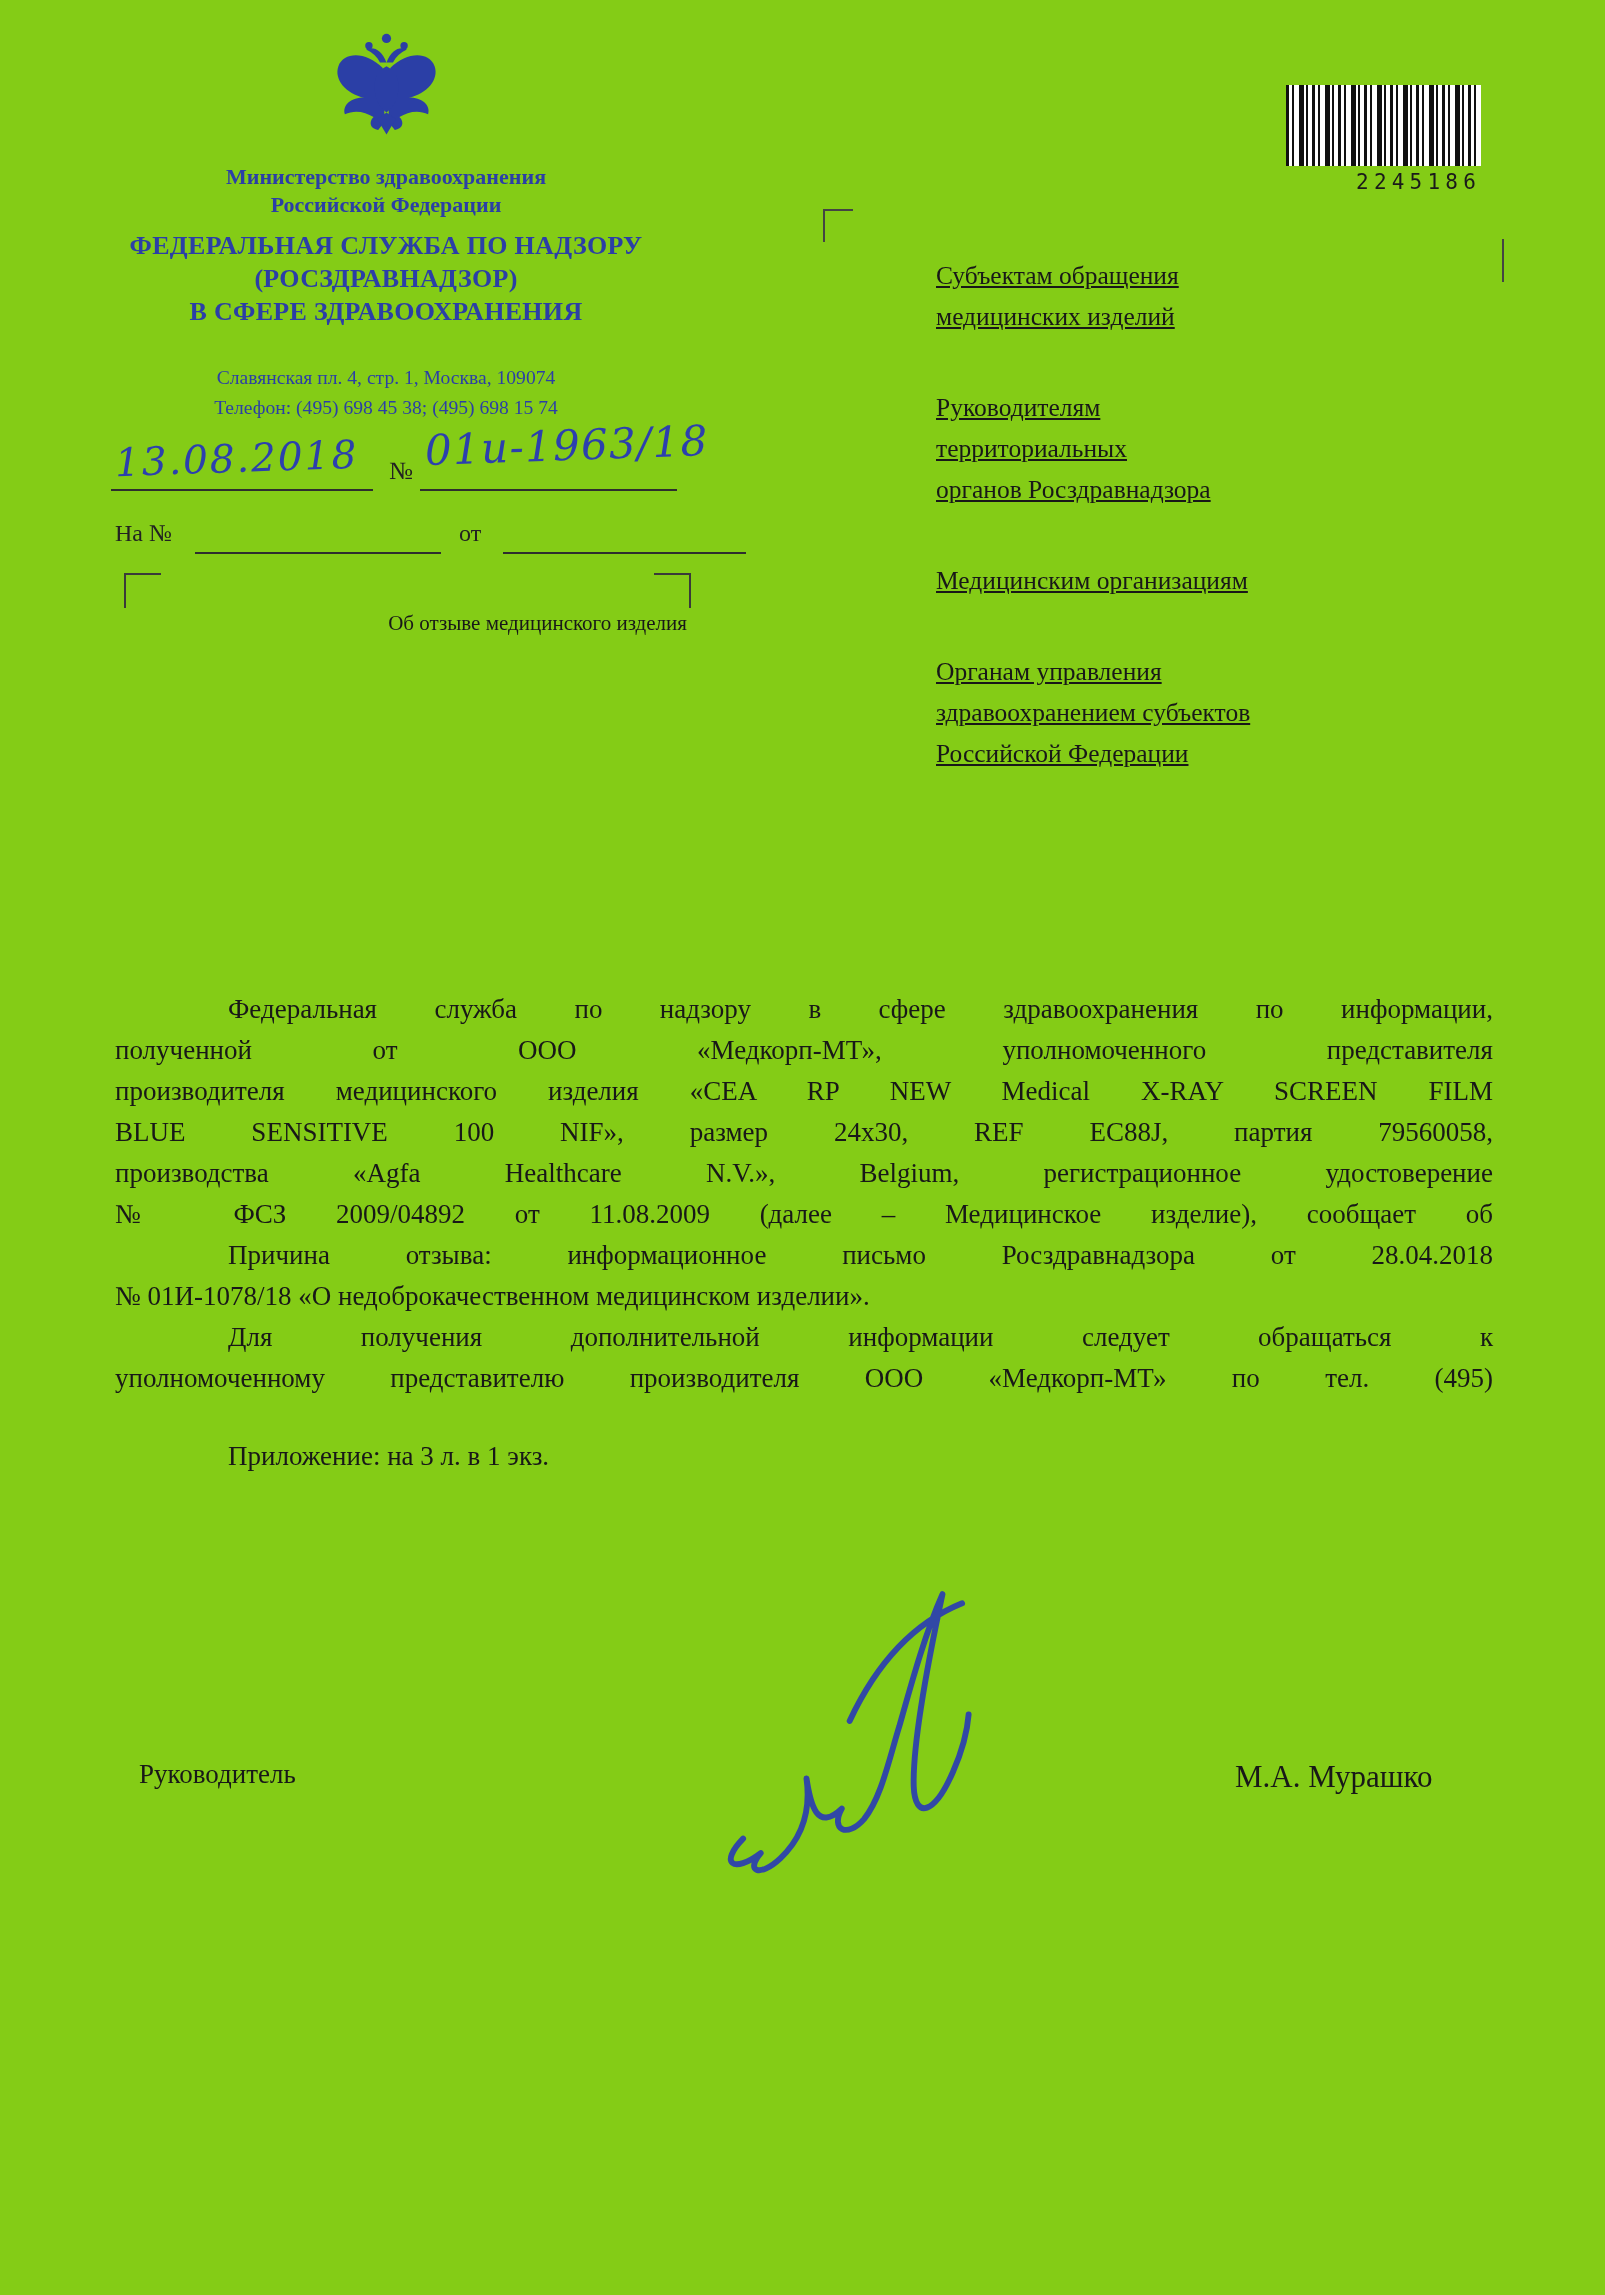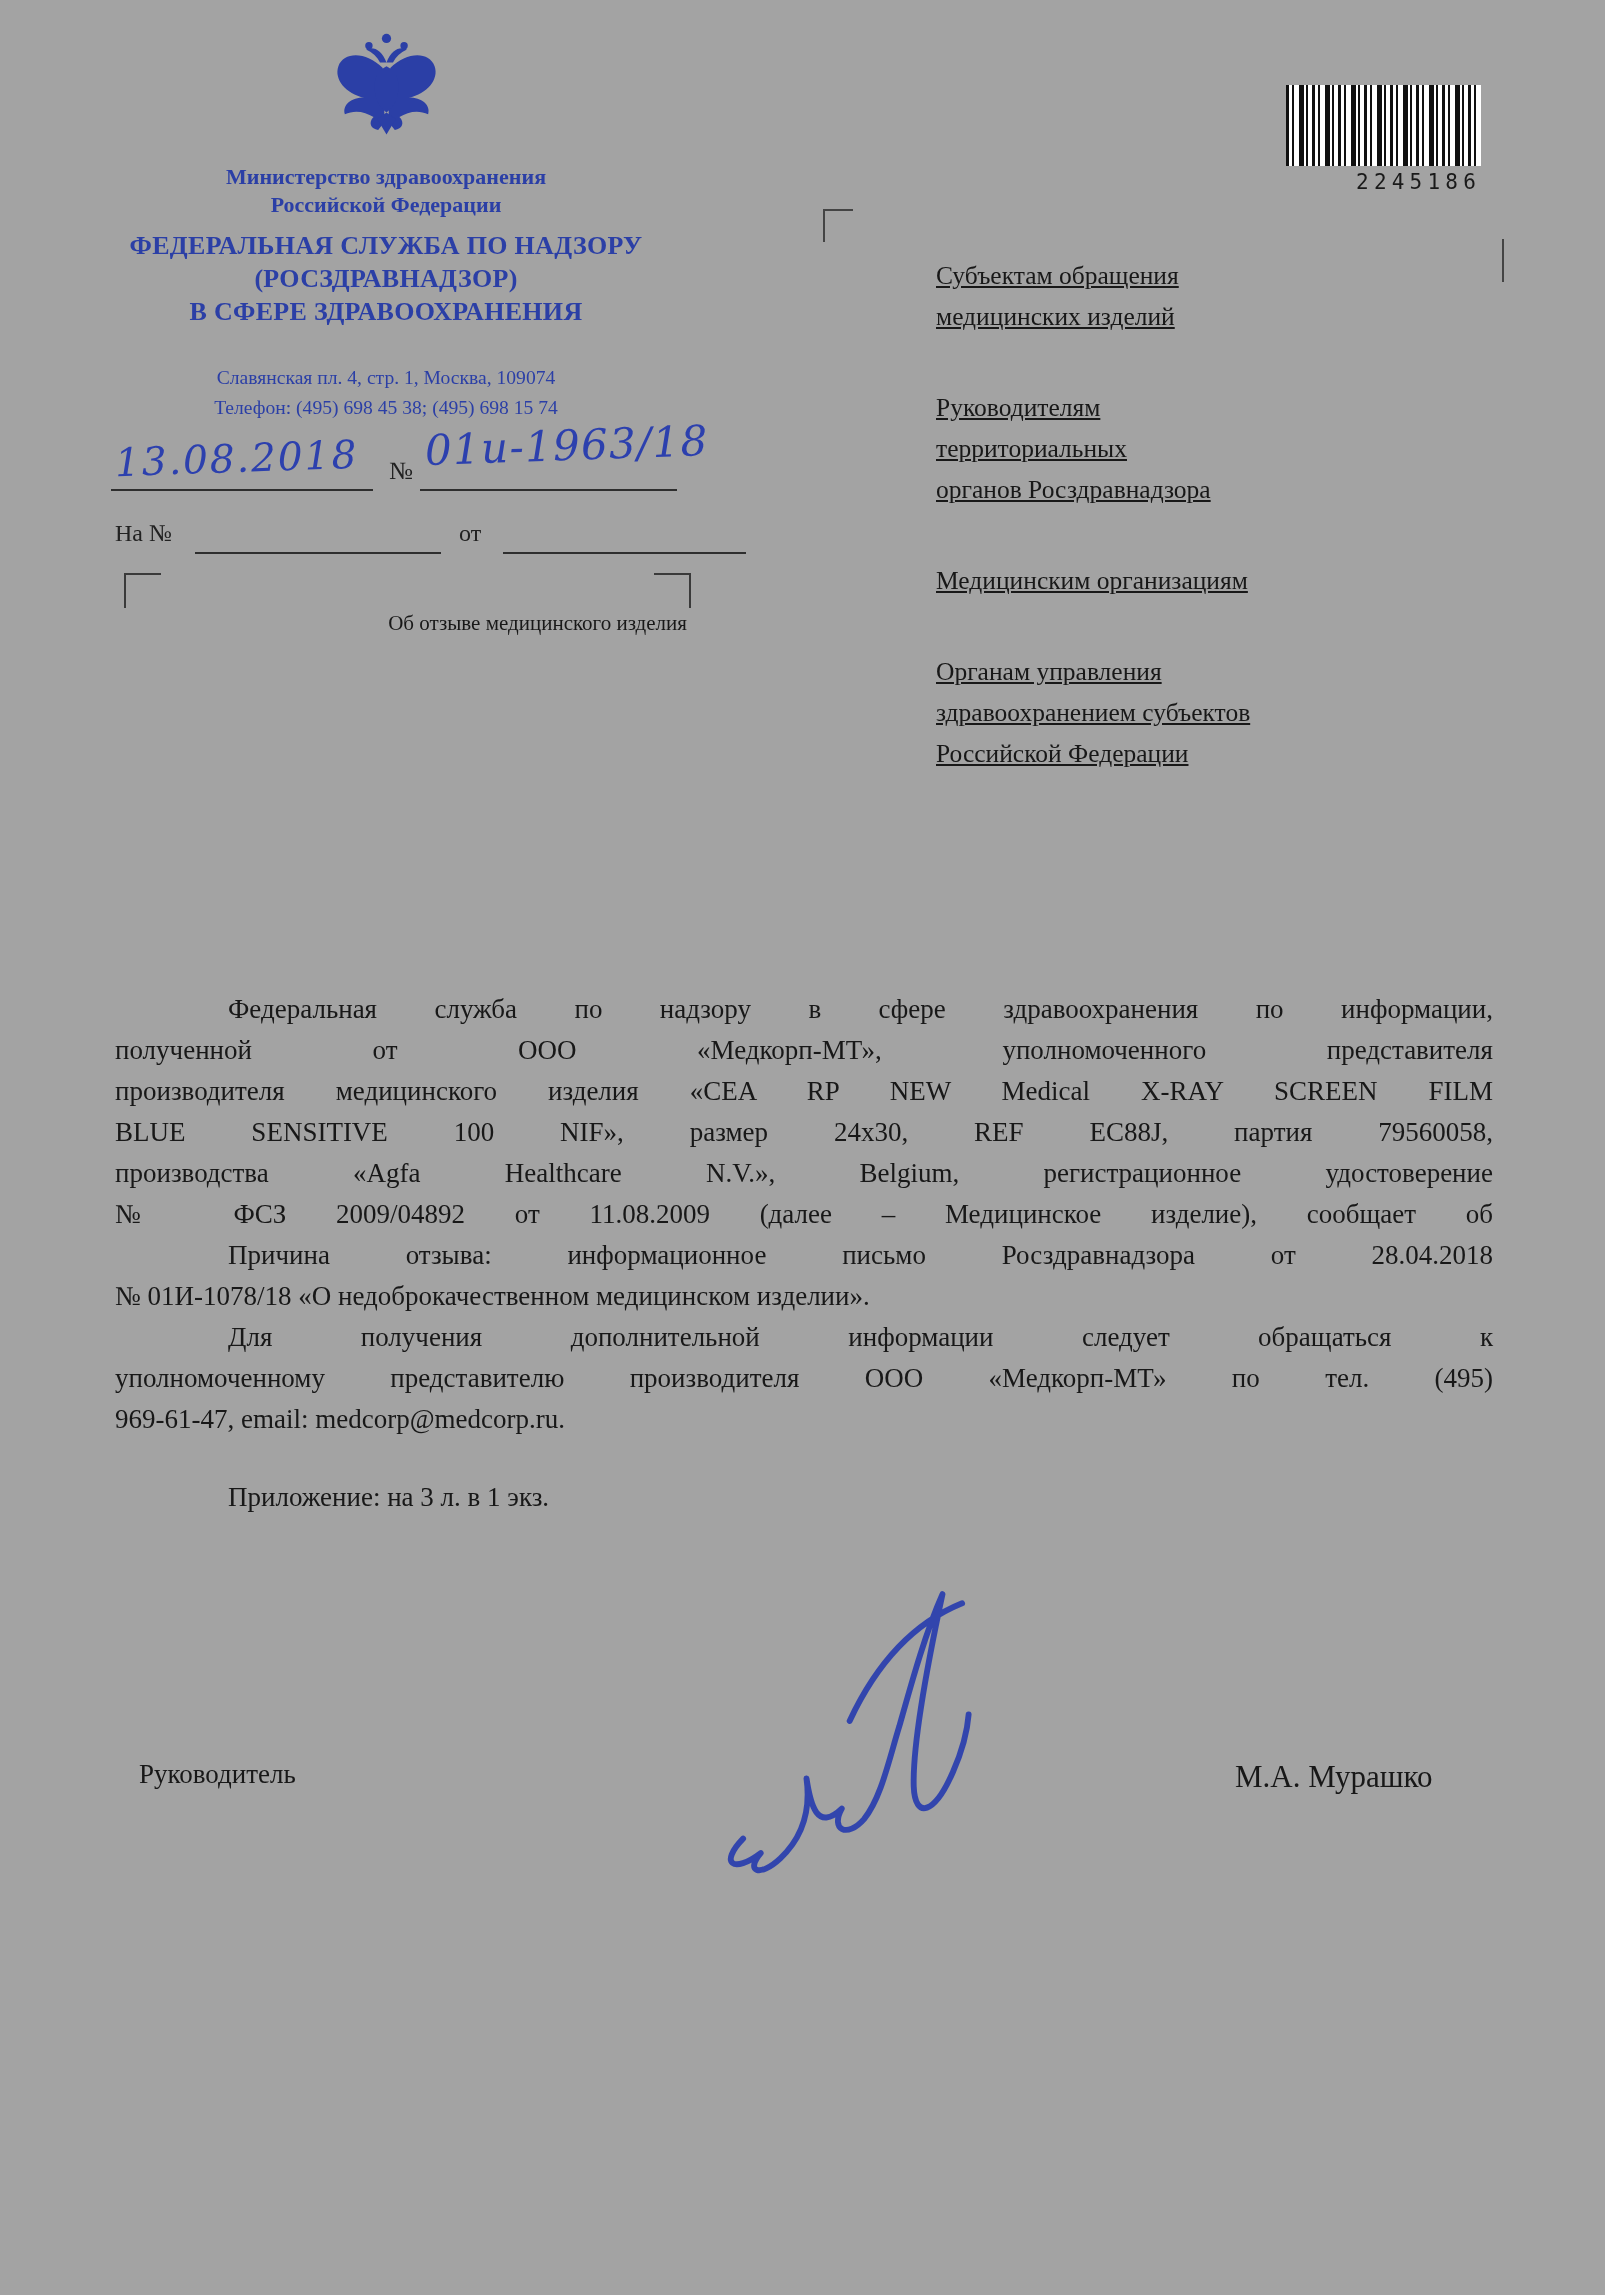--- a/index.html
+++ b/index.html
@@ -1,17 +1,17 @@
 <!DOCTYPE html>
 <html style="--header-blue: #2b3fa6; --ink-blue: #2c40ae; --text: #181818;font-size:10.5px"><head>
 <meta charset="utf-8">
 <style>
   html,body{margin:0;padding:0;background:#e9e9e9;}
   .page{
-    position:relative;width:1605px;height:2295px;background:#a3a3a3;
+    position:relative;width:1605px;height:2295px;background:#84cc16;
     font-family:"Liberation Serif","DejaVu Serif",serif;
     color:var(--text,#181818);overflow:hidden;margin:0 auto;
   }
   
   .letterhead{position:absolute;left:85px;top:17px;width:602px;text-align:center;color:var(--header-blue,#2b3fa6);}
   .emblem{width:111px;height:139px;margin:0 auto 6.5px;display:block;}
   .ministry{font-weight:bold;font-size:22px;line-height:28px;}
   .service{font-weight:bold;font-size:26px;line-height:33px;margin-top:10.5px;letter-spacing:0.3px;}
   .addr{font-size:19.6px;line-height:30px;margin-top:35px;}
   
@@ -124,21 +124,20 @@
     <div class="bline">производителя медицинского изделия «CEA RP NEW Medical X-RAY SCREEN FILM</div>
     <div class="bline">BLUE SENSITIVE 100 NIF», размер 24х30, REF EC88J, партия 79560058,</div>
     <div class="bline">производства «Agfa Healthcare N.V.», Belgium, регистрационное удостоверение</div>
     <div class="bline">№ ФСЗ 2009/04892 от 11.08.2009 (далее – Медицинское изделие), сообщает об</div>
 
     <div class="bline first">Причина отзыва: информационное письмо Росздравнадзора от 28.04.2018</div>
     <div class="bline last">№ 01И-1078/18 «О недоброкачественном медицинском изделии».</div>
 
     <div class="bline first">Для получения дополнительной информации следует обращаться к</div>
     <div class="bline">уполномоченному представителю производителя ООО «Медкорп-МТ» по тел. (495)</div>
-    <div class="bline last">969-61-47, email: medcorp@medcorp.ru.</div>
 
     <div class="attachment">Приложение: на 3 л. в 1 экз.</div>
   </div>
 
   <div class="signer-title">Руководитель</div>
   <svg class="signature" viewBox="0 0 540 480">
     <path d="M95 420 C58 458 80 474 122 442 C98 470 120 480 152 450 C188 416 198 372 192 328 C198 368 208 410 246 374 C228 406 254 420 280 390 C306 358 318 300 334 248 C352 184 374 104 400 46 C382 130 354 268 356 340 C358 392 388 382 416 318 C430 286 438 256 440 230 M258 240 C300 150 356 90 430 60" fill="none" stroke="var(--ink-blue,#2c40ae)" stroke-width="9" stroke-linecap="round" stroke-linejoin="round" opacity="0.95"></path>
   </svg>
   <div class="signer-name">М.А. Мурашко</div>
 

